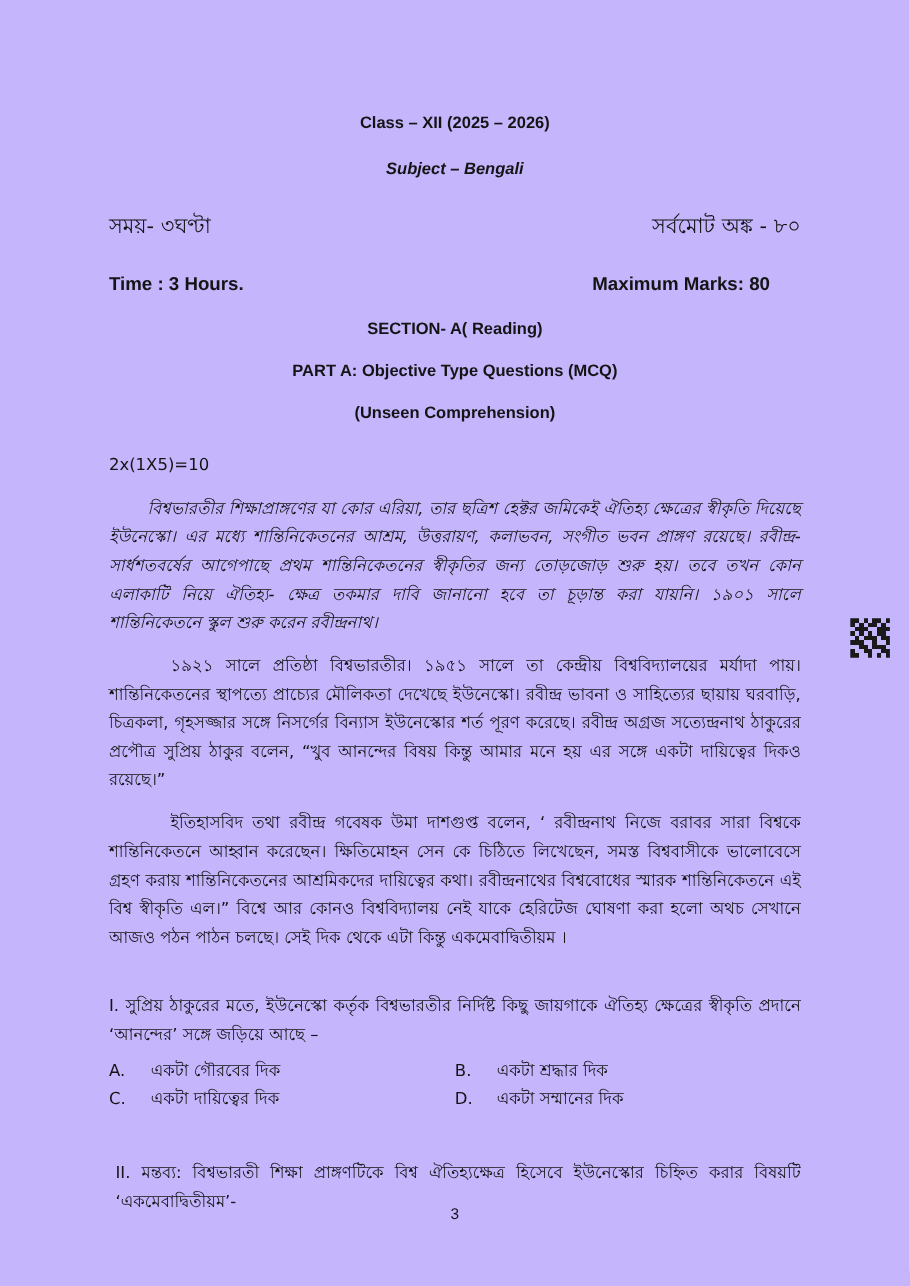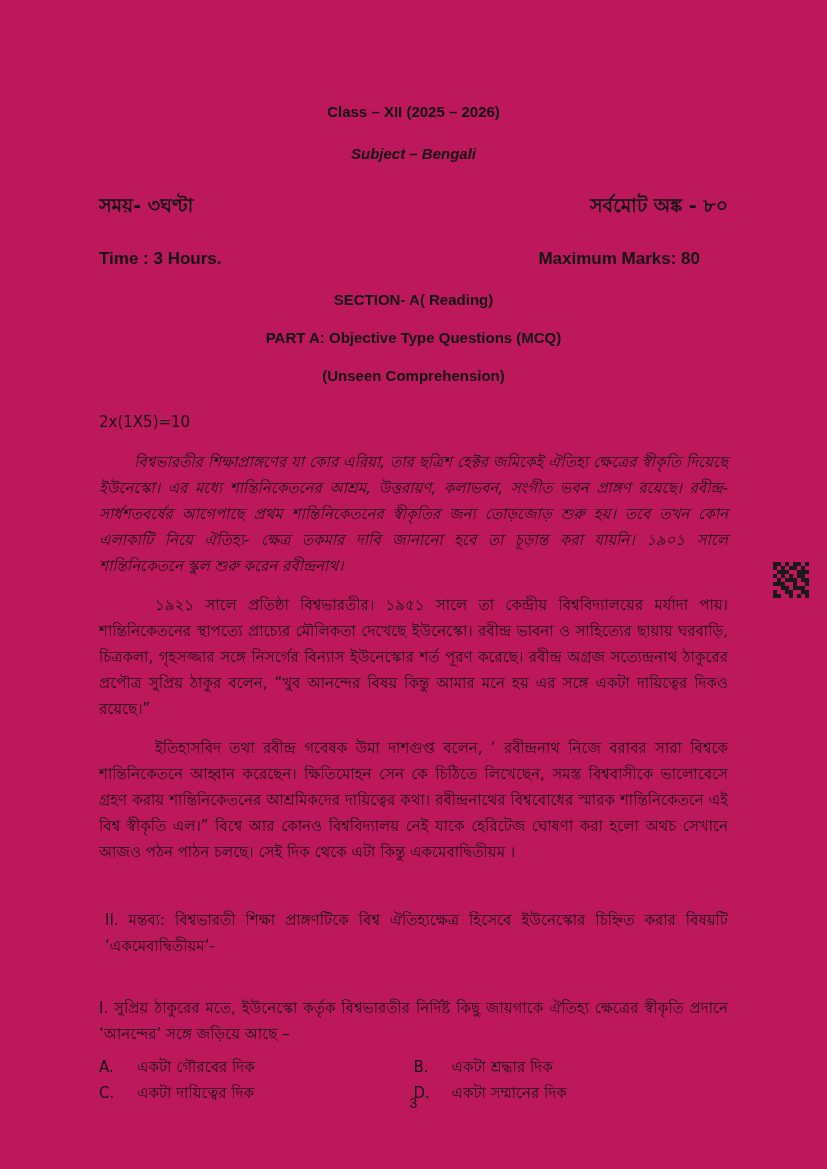--- a/index.html
+++ b/index.html
@@ -1,20 +1,20 @@
 <!DOCTYPE html>
 <html><head>
 <meta charset="utf-8">
 <style>
   * { margin:0; padding:0; box-sizing:border-box; }
   html,body { background:#e8e8e8; }
   .page {
     width:827px; height:1169px;
     margin:0 auto;
-    background:#be185d;
+    background:#c4b5fd;
     position:relative;
     font-family:"DejaVu Sans","Liberation Sans",sans-serif;
     color:#141414;
     padding:103px 99px 0 99px;
     overflow:hidden;
   }
   .center { text-align:center; }
   .en-heading {
     font-family:"Liberation Sans",sans-serif;
     font-weight:bold;
@@ -24,21 +24,21 @@
   .class-line   { margin-bottom:24px; }
   .subject-line { margin-bottom:28px;font-style:italic; }
 
   .meta-row {
     display:flex;
     justify-content:space-between;
     align-items:baseline;
   }
   .meta-row.bn {
     font-size:19px;
-    font-weight:bold;
+    font-weight:normal;
     margin-bottom:26px;
   }
   .meta-row.en {
     font-family:"Liberation Sans",sans-serif;
     font-size:17px;
     font-weight:bold;
     margin-bottom:22px;
   }
   .meta-row.en .right-cell { padding-right:28px; }
 
@@ -124,40 +124,40 @@
 
 
   <div class="instr-line instr-marks">2x(1X5)=10</div>
 
   <p class="para indent-sm">বিশ্বভারতীর শিক্ষাপ্রাঙ্গণের যা কোর এরিয়া, তার ছত্রিশ হেক্টর জমিকেই ঐতিহ্য ক্ষেত্রের স্বীকৃতি দিয়েছে ইউনেস্কো।   এর মধ্যে শান্তিনিকেতনের আশ্রম,  উত্তরায়ণ,  কলাভবন,  সংগীত ভবন প্রাঙ্গণ রয়েছে।   রবীন্দ্র- সার্ধশতবর্ষের আগেপাছে প্রথম শান্তিনিকেতনের স্বীকৃতির  জন্য তোড়জোড় শুরু হয়।   তবে তখন কোন এলাকাটি নিয়ে   ঐতিহ্য- ক্ষেত্র তকমার দাবি জানানো হবে তা চূড়ান্ত করা যায়নি।   ১৯০১ সালে শান্তিনিকেতনে স্কুল শুরু করেন রবীন্দ্রনাথ।</p>
 
   <p class="para indent-lg">১৯২১ সালে প্রতিষ্ঠা বিশ্বভারতীর।  ১৯৫১ সালে তা কেন্দ্রীয় বিশ্ববিদ্যালয়ের মর্যাদা পায়।   শান্তিনিকেতনের স্থাপত্যে প্রাচ্যের মৌলিকতা দেখেছে ইউনেস্কো।   রবীন্দ্র ভাবনা ও সাহিত্যের ছায়ায় ঘরবাড়ি,  চিত্রকলা,  গৃহসজ্জার সঙ্গে নিসর্গের বিন্যাস  ইউনেস্কোর শর্ত পূরণ করেছে।   রবীন্দ্র অগ্রজ  সত্যেন্দ্রনাথ ঠাকুরের প্রপৌত্র সুপ্রিয় ঠাকুর বলেন,   “খুব আনন্দের বিষয় কিন্তু আমার মনে হয় এর সঙ্গে একটা দায়িত্বের দিকও রয়েছে।”</p>
 
   <p class="para indent-lg">ইতিহাসবিদ তথা রবীন্দ্র গবেষক উমা দাশগুপ্ত বলেন, ‘ রবীন্দ্রনাথ নিজে বরাবর সারা বিশ্বকে শান্তিনিকেতনে আহ্বান করেছেন।   ক্ষিতিমোহন সেন কে চিঠিতে লিখেছেন, সমস্ত বিশ্ববাসীকে ভালোবেসে গ্রহণ করায় শান্তিনিকেতনের আশ্রমিকদের দায়িত্বের কথা।   রবীন্দ্রনাথের বিশ্ববোধের স্মারক শান্তিনিকেতনে এই বিশ্ব স্বীকৃতি এল।”    বিশ্বে আর কোনও বিশ্ববিদ্যালয় নেই   যাকে হেরিটেজ ঘোষণা করা হলো অথচ সেখানে আজও   পঠন পাঠন চলছে।  সেই দিক থেকে এটা কিন্তু   একমেবাদ্বিতীয়ম ।</p>
 
-  <div class="question-block q2">
-    <div class="question-text">II. মন্তব্য: বিশ্বভারতী শিক্ষা প্রাঙ্গণটিকে বিশ্ব ঐতিহ্যক্ষেত্র হিসেবে   ইউনেস্কোর চিহ্নিত করার বিষয়টি ‘একমেবাদ্বিতীয়ম’-</div>
-  </div>
-
   <div class="question-block">
     <div class="question-text">I. সুপ্রিয় ঠাকুরের মতে, ইউনেস্কো কর্তৃক   বিশ্বভারতীর নির্দিষ্ট কিছু জায়গাকে ঐতিহ্য ক্ষেত্রের স্বীকৃতি প্রদানে ‘আনন্দের’ সঙ্গে জড়িয়ে আছে –</div>
     <div class="options-grid">
       <div class="option">
         <span class="opt-key">A.</span><span>একটা গৌরবের দিক</span>
       </div>
       <div class="option">
         <span class="opt-key">B.</span><span>একটা শ্রদ্ধার দিক</span>
       </div>
       <div class="option">
         <span class="opt-key">C.</span><span>একটা দায়িত্বের দিক</span>
       </div>
       <div class="option">
         <span class="opt-key">D.</span><span>একটা সম্মানের দিক</span>
       </div>
     </div>
+  </div>
+
+  <div class="question-block q2">
+    <div class="question-text">II. মন্তব্য: বিশ্বভারতী শিক্ষা প্রাঙ্গণটিকে বিশ্ব ঐতিহ্যক্ষেত্র হিসেবে   ইউনেস্কোর চিহ্নিত করার বিষয়টি ‘একমেবাদ্বিতীয়ম’-</div>
   </div>
 
   <div class="qr">
     <svg viewBox="0 0 9 9" xmlns="http://www.w3.org/2000/svg" aria-hidden="true">
         <rect x="0" y="0" width="1" height="1"></rect>
         <rect x="1" y="0" width="1" height="1"></rect>
         <rect x="3" y="0" width="1" height="1"></rect>
         <rect x="5" y="0" width="1" height="1"></rect>
         <rect x="6" y="0" width="1" height="1"></rect>
         <rect x="8" y="0" width="1" height="1"></rect>

